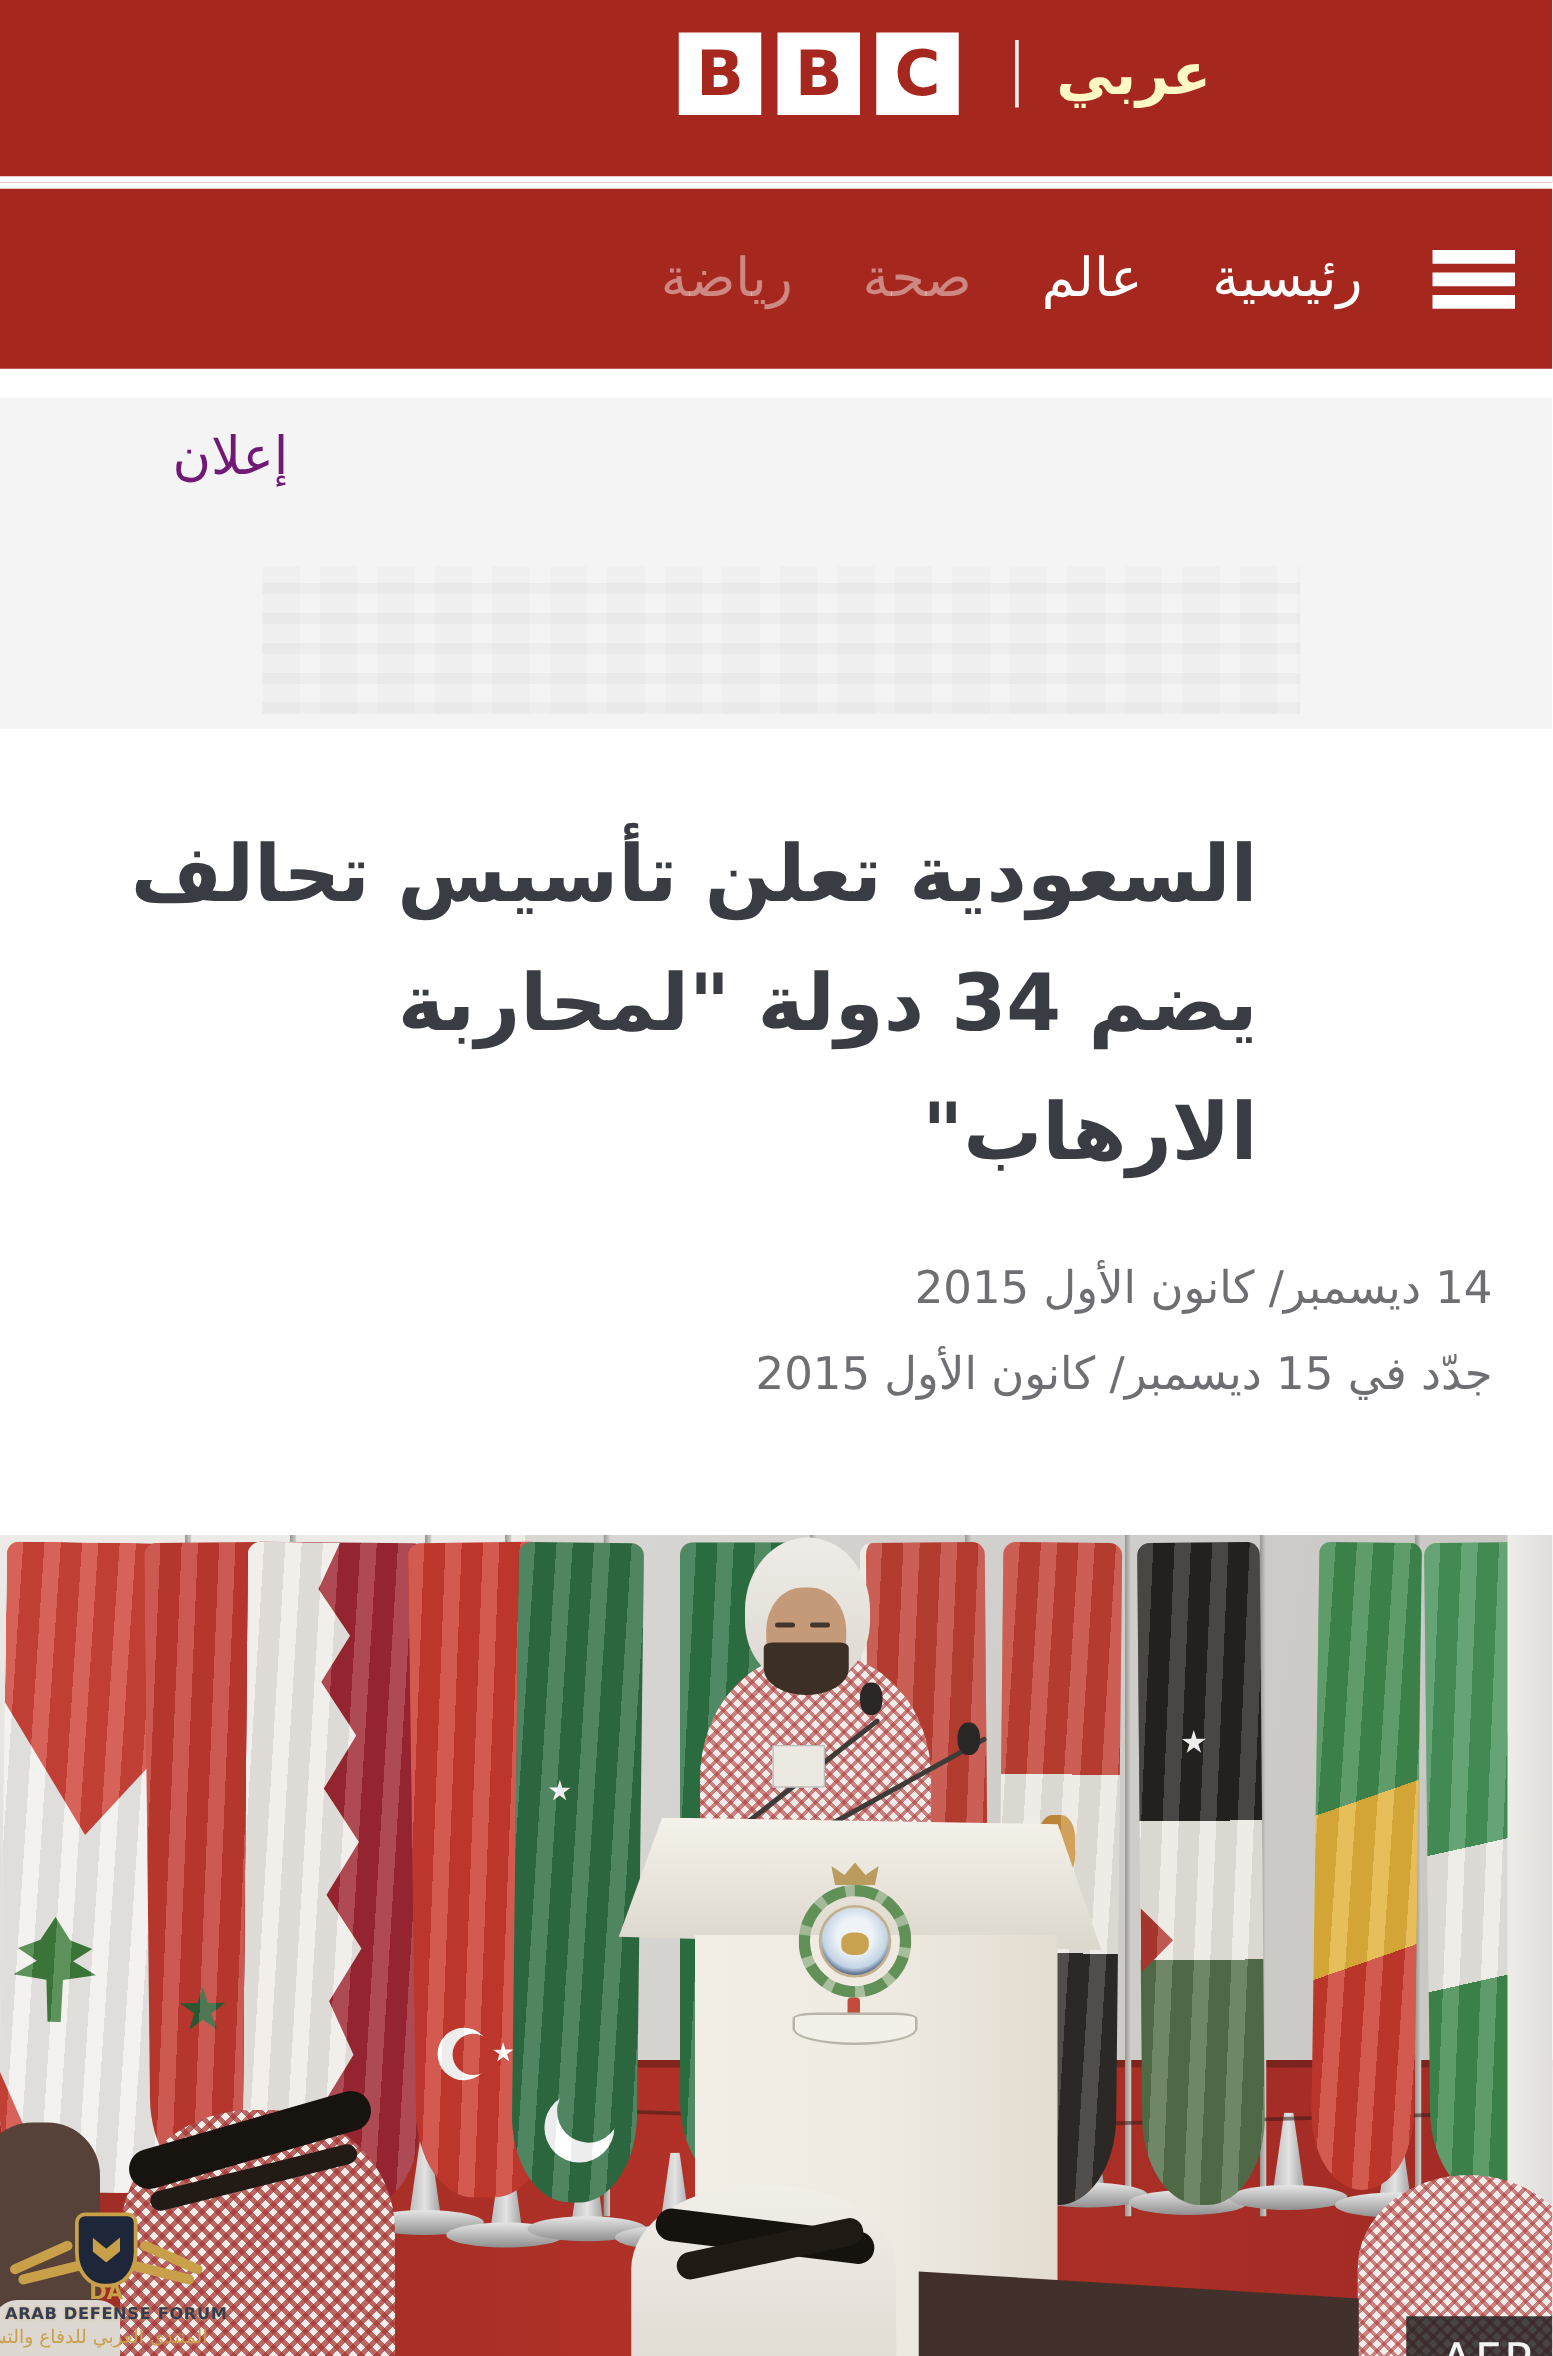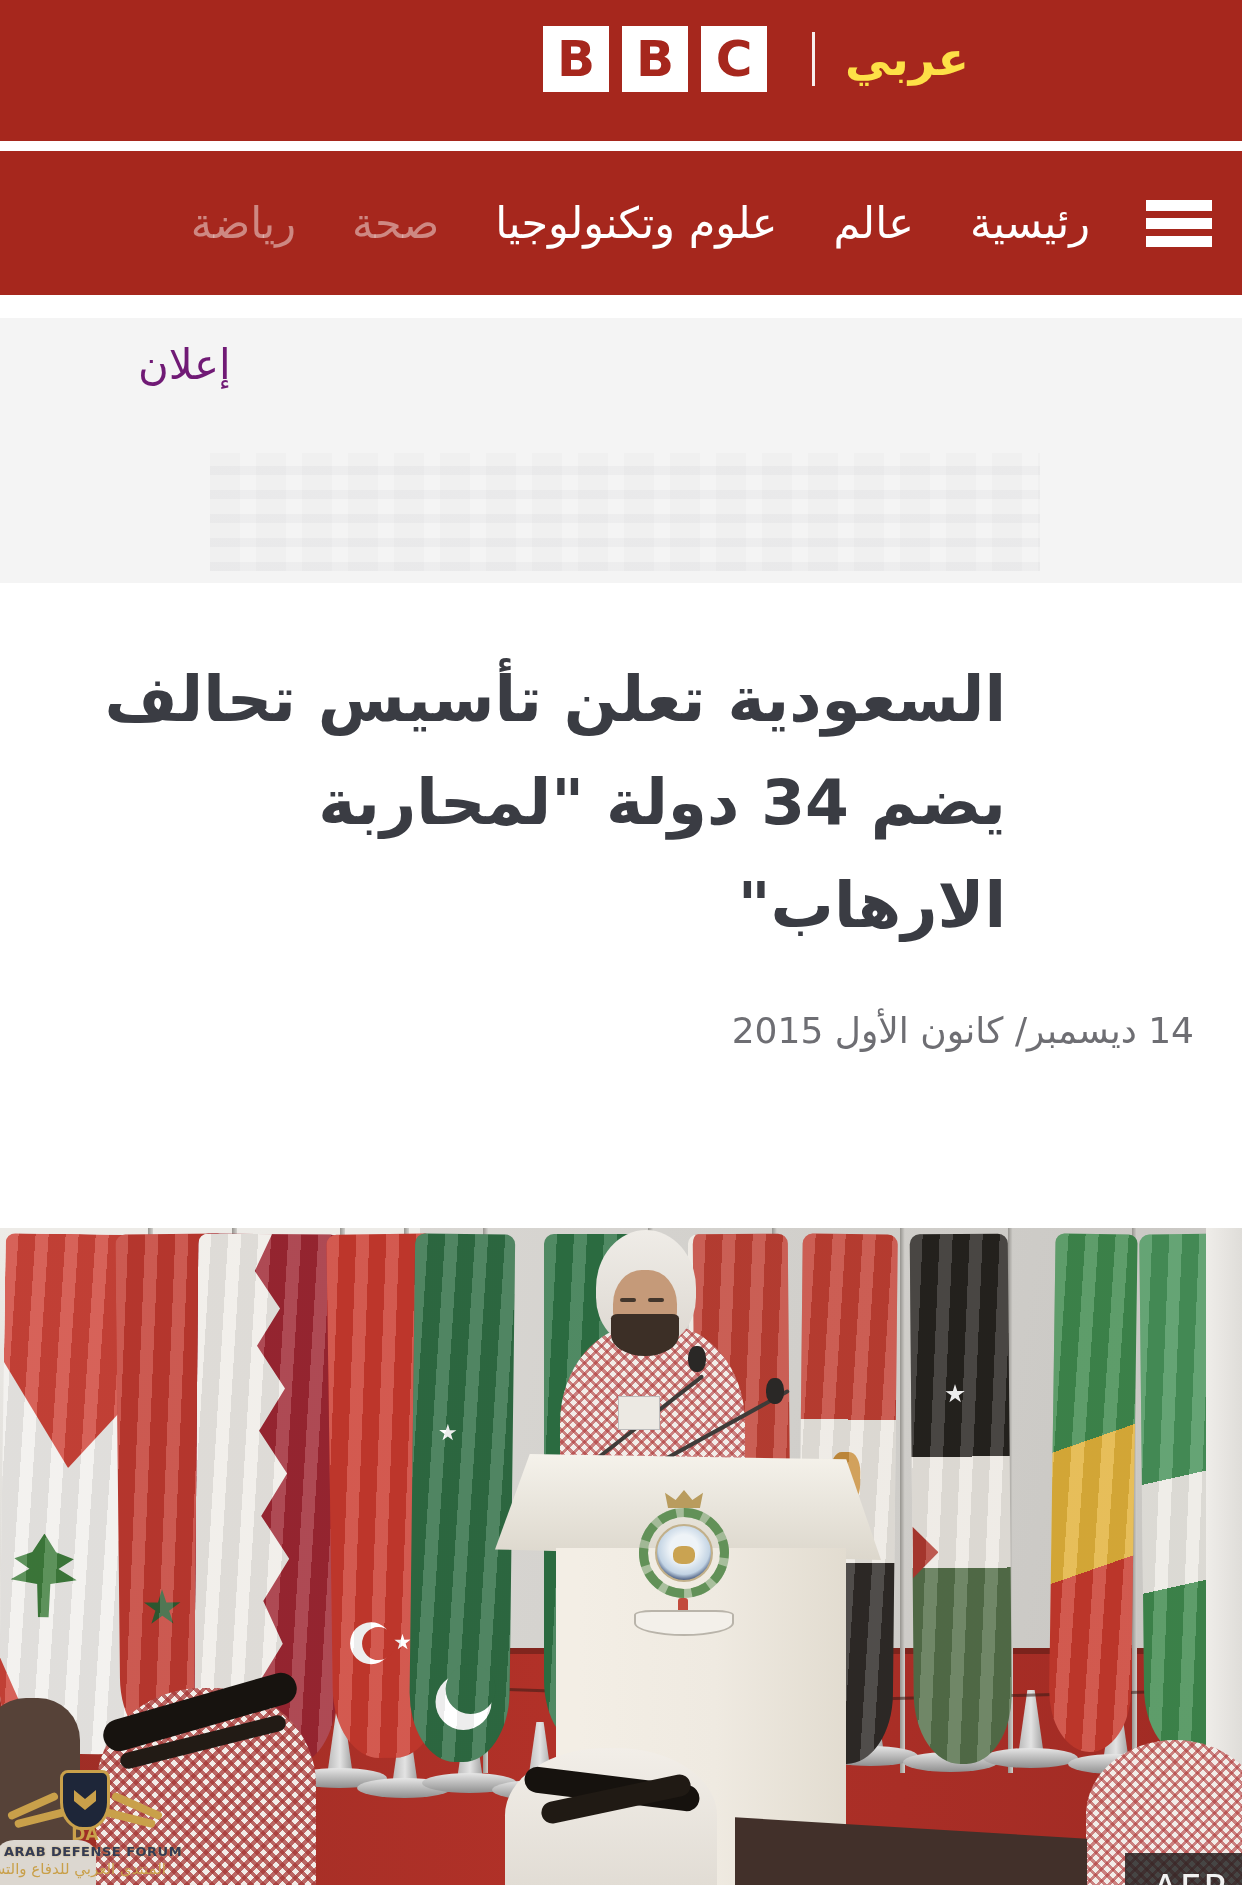--- a/index.html
+++ b/index.html
@@ -6,21 +6,21 @@
   html,body { background:#fff; }
   body { font-family:"DejaVu Sans", sans-serif; }
   .page { position:relative; width:1242px; height:1885px; overflow:hidden; background:#fff; margin:0 auto; }
 
   
   .header { position:absolute; left:0; top:0; width:1242px; height:146px; background:#a6271d; border-bottom:5px solid #ffffff; }
   .logo-row { position:absolute; left:543px; top:26px; height:66px; display:flex; align-items:center; }
   .bbc-block { width:66px; height:66px; background:#ffffff; color:#a6271d; font-weight:bold; font-size:50px; line-height:66px; text-align:center; margin-right:13px; }
   .news-text { color:#ffffff; font-size:56px; letter-spacing:4px; font-weight:400; margin-left:14px; }
   .logo-divider { width:3px; height:54px; background:rgba(255,255,255,0.92); margin:0 30px 0 32px; }
-  .lang-text { color:#fde047; font-size:46px; font-weight:bold; direction:rtl; }
+  .lang-text { color:#fef9c3; font-size:46px; font-weight:bold; direction:rtl; }
 
   
   .nav { position:absolute; left:0; top:151px; width:1242px; height:144px; background:#a6271d; overflow:hidden; }
   .nav-inner { position:absolute; right:0; top:0; width:1242px; height:144px; direction:rtl; display:flex; align-items:center; gap:56px; padding-right:30px; }
   .menu-btn { width:66px; height:47px; display:flex; flex-direction:column; justify-content:space-between; cursor:pointer; flex:0 0 auto; }
   .menu-btn span { display:block; width:66px; height:11px; background:#ffffff; }
   .nav-item { color:#ffffff; font-size:43px; white-space:nowrap; flex:0 0 auto; }
   .nav-item.faded { color:rgba(255,255,255,0.45); }
 
   
@@ -144,38 +144,38 @@
 
   <div class="nav">
     <div class="nav-inner">
       <div class="menu-btn">
         <span></span>
         <span></span>
         <span></span>
       </div>
       <div class="nav-item">رئيسية</div>
       <div class="nav-item">عالم</div>
-      <div class="nav-item">علوم وتكنولوجيا</div>
       <div class="nav-item faded">صحة</div>
       <div class="nav-item faded">رياضة</div>
     </div>
   </div>
 
   <div class="ad-area">
     <div class="ad-label">إعلان</div>
     <div class="ad-texture"></div>
   </div>
 
   <div class="headline">
     <div>السعودية تعلن تأسيس تحالف</div>
     <div>يضم 34 دولة "لمحاربة الارهاب"</div>
   </div>
 
   <div class="dates">
     <div>14 ديسمبر/ كانون الأول 2015</div>
+    <div>جدّد في 15 ديسمبر/ كانون الأول 2015</div>
   </div>
 
   <div class="photo">
     <div class="wall"></div>
     <div class="wall-light"></div>
     <div class="floor"></div>
 
     <div class="pole" style="left:148px;"></div>
     <div class="pole" style="left:232px;"></div>
     <div class="pole" style="left:340px;"></div>

